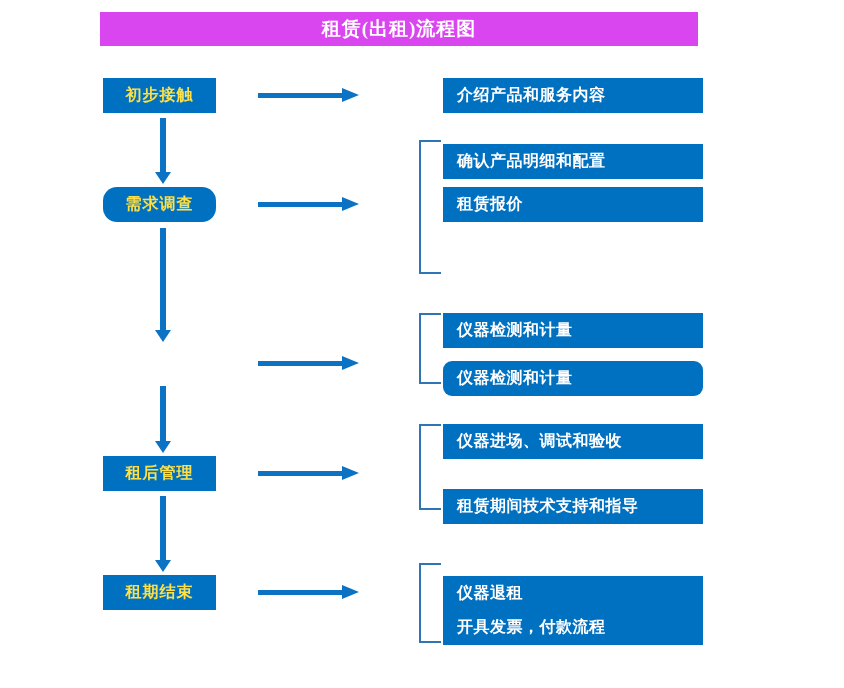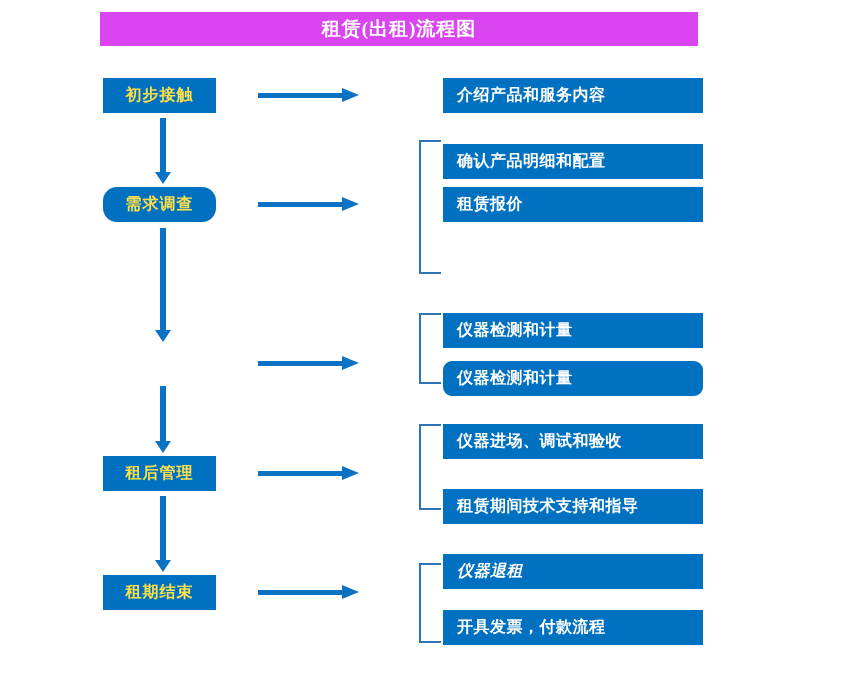--- a/index.html
+++ b/index.html
@@ -198,16 +198,16 @@
 
   <div class="detail-box" style="top:144px;">确认产品明细和配置</div>
   <div class="detail-box" style="top:187px;">租赁报价</div>
 
   <div class="detail-box" style="top:313px;">仪器检测和计量</div>
   <div class="detail-box" style="top:361px;border-radius:9px;">仪器检测和计量</div>
 
   <div class="detail-box" style="top:424px;">仪器进场、调试和验收</div>
   <div class="detail-box" style="top:489px;">租赁期间技术支持和指导</div>
 
-  <div class="detail-box" style="top:554px;font-style:italic;">仪器退租</div>
+  <div class="detail-box" style="top:576px;">仪器退租</div>
   <div class="detail-box" style="top:610px;text-align:center;">开具发票，付款流程</div>
 
 </div>
 
 </body></html>

